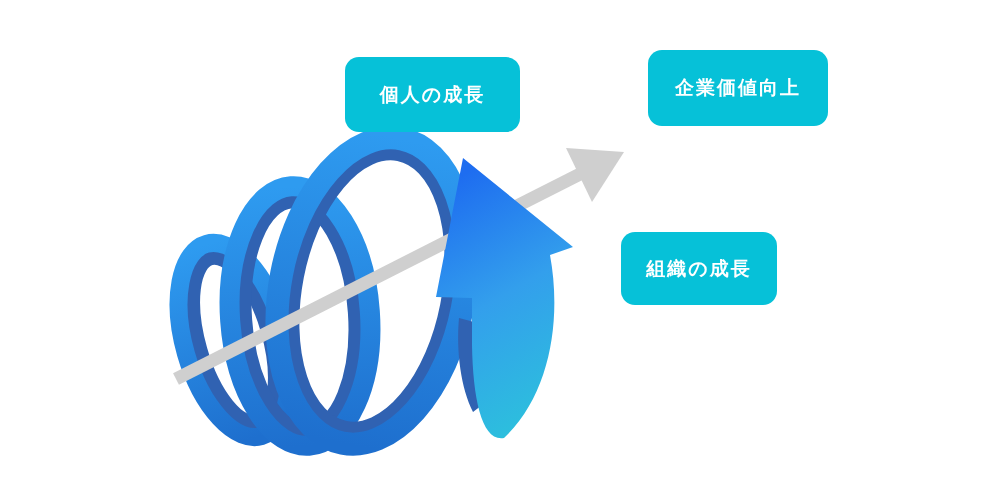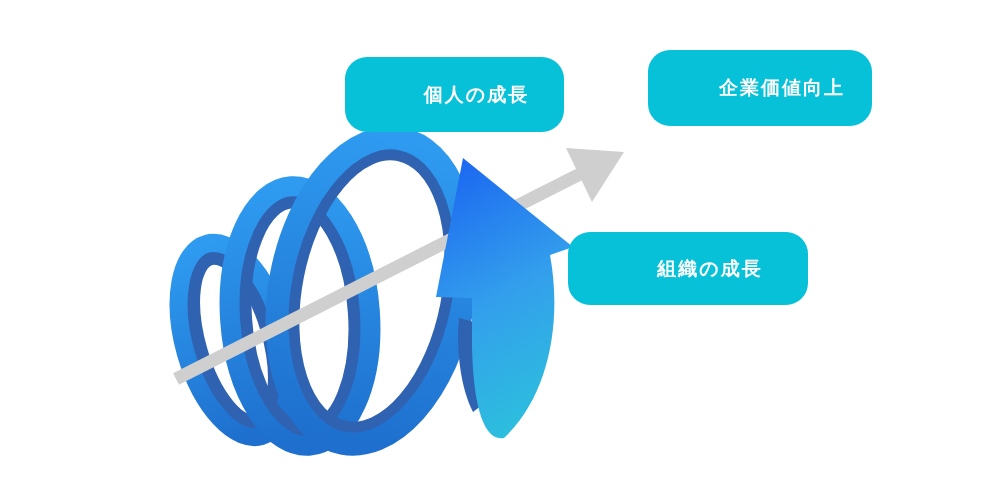--- a/index.html
+++ b/index.html
@@ -9,27 +9,26 @@
     font-family:"Liberation Sans","DejaVu Sans",sans-serif;
   }
   .stage{position:relative;width:1000px;height:500px;overflow:hidden;background:var(--background,#ffffff)}
   .stage svg{position:absolute;left:0;top:0}
   .label{
     position:absolute;
     display:flex;align-items:center;justify-content:center;
     background:var(--label-bg,#06C1D8);
     color:var(--label-text,#ffffff);
     font-weight:bold;font-size:19px;letter-spacing:2px;
-    border-radius:22px;
+    border-radius:14px;
     white-space:nowrap;
-    padding-left:44px;
   }
   #label-personal{left:345px;top:57px;width:175px;height:75px}
   #label-corporate{left:648px;top:50px;width:180px;height:76px}
-  #label-org{left:568px;top:232px;width:196px;height:73px}
+  #label-org{left:621px;top:232px;width:156px;height:73px}
 </style>
 </head>
 <body>
 
 <div class="stage">
 
   <svg width="1000" height="500" viewBox="0 0 1000 500" xmlns="http://www.w3.org/2000/svg">
     <defs>
       <linearGradient id="loopGrad" x1="0" y1="0" x2="0" y2="1">
         <stop offset="0" style="stop-color:var(--spiral-light-top,#2E9BF0)"></stop>

